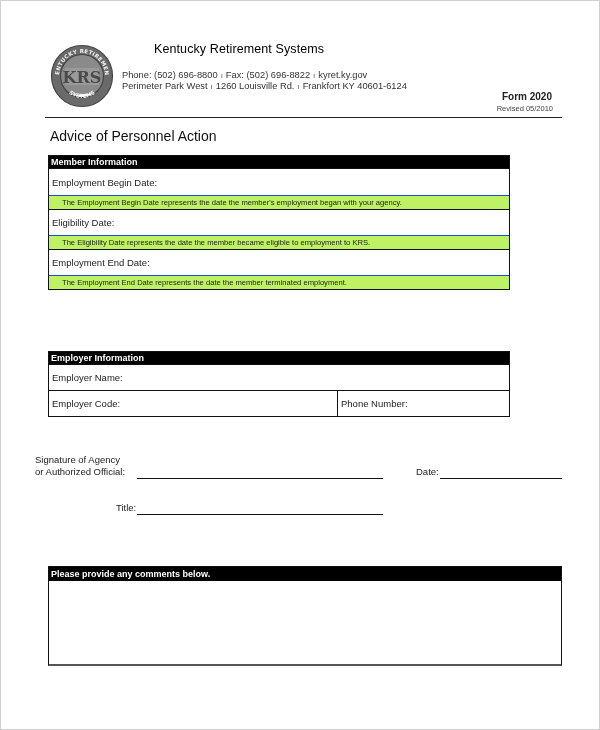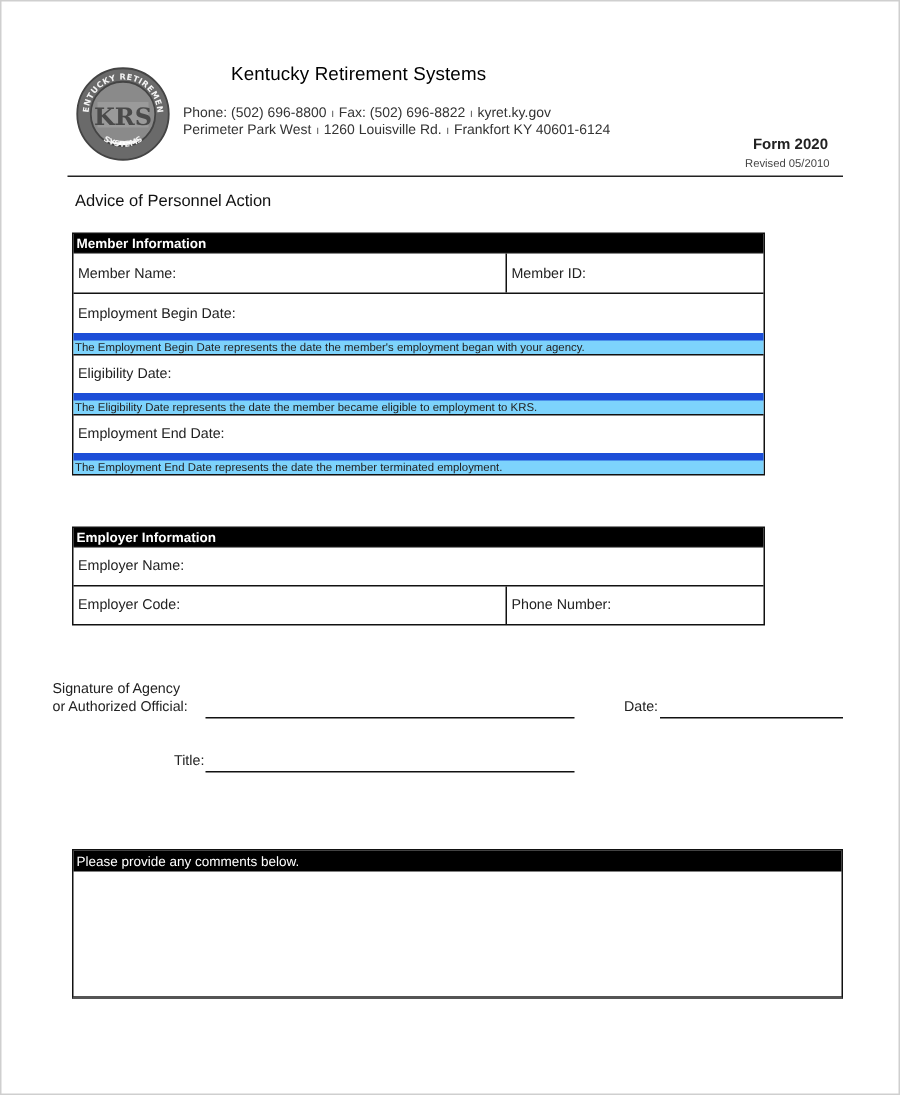--- a/index.html
+++ b/index.html
@@ -12,37 +12,37 @@
     .logo { position: absolute; left: 46px; top: 40px; width: 70px; height: 70px; }
     .org-name { position: absolute; left: 121px; top: 41px; font-size: 12.5px; font-weight: normal; color: #000000; letter-spacing: 0.1px; margin-left: 32px; }
     .org-line { position: absolute; left: 121px; font-size: 9.3px; color: #333; white-space: nowrap; }
     .org-line.l1 { top: 40px; margin-top: 40px; }
     .org-line.l2 { top: 69px; }
     .org-line .sep { color: #666; margin: 0 3px; font-size: 8px; }
     .form-no { position: absolute; right: 47px; top: 90px; font-size: 10px; font-weight: bold; color: #222; }
     .revised { position: absolute; right: 46px; top: 103px; font-size: 7.5px; color: #444; }
     .hdr-rule { position: absolute; left: 44px; top: 116px; width: 517px; height: 1px; background: #222; }
 
-    .doc-title { position: absolute; left: 49px; top: 127px; font-size: 11px; font-weight: normal; color: #111; }
+    .doc-title { position: absolute; left: 49px; top: 127px; font-size: 14px; font-weight: normal; color: #111; }
 
     
     .sect { position: absolute; left: 47px; width: 462px; border: 1px solid #111; }
     .sect .head { background: #000; color: #fff; font-size: 9px; font-weight: bold; height: 12px; line-height: 12px; padding-left: 2px; }
     .row { display: flex; border-top: 1px solid #111; }
     .row:first-of-type { border-top: none; }
     .cell { font-size: 9.5px; color: #222; padding-left: 3px; display: flex; align-items: center; }
     .cell + .cell { border-left: 1px solid #111; }
-    .note { background: #7dd3fc; font-size: 7.6px; color: #222; padding-left: 1px; height: 14px; display: flex; align-items: center; border-top: 5px solid #1d4ed8; }
+    .note { background: #bef264; font-size: 7.6px; color: #222; padding-left: 13px; height: 14px; display: flex; align-items: center; border-top: 1px solid #1d4ed8; }
 
     
     .sig-label { position: absolute; font-size: 9.5px; color: #222; line-height: 12px; }
     .line { position: absolute; height: 1px; background: #111; }
 
     .comments { position: absolute; left: 47px; top: 565px; width: 514px; height: 100px; border: 1px solid #111; border-bottom: 2px solid #555; }
-    .comments .head { background: #000; color: #fff; font-size: 9px; font-weight: normal; height: 14px; line-height: 14px; padding-left: 2px; }
+    .comments .head { background: #000; color: #fff; font-size: 9px; font-weight: bold; height: 14px; line-height: 14px; padding-left: 2px; }
     .comments textarea { width: 100%; height: 84px; border: none; resize: none; outline: none; background: transparent; }
   </style>
 </head>
 <body>
 
 <div class="page">
 
   <div class="logo">
     <svg width="70" height="70" viewBox="0 0 70 70">
       <path d="M8 22 L20 18 L28 10 L46 12 L56 18 L64 30 L60 40 L64 46 L50 52 L30 54 L12 50 L6 36 Z" fill="#8a8a8a"></path>
@@ -71,28 +71,20 @@
   </div>
 
   <div class="form-no">Form 2020</div>
   <div class="revised">Revised 05/2010</div>
   <div class="hdr-rule"></div>
 
   <div class="doc-title">Advice of Personnel Action</div>
 
   <div class="sect" style="top:154px;">
     <div class="head">Member Information</div>
-    <div class="row" style="height:27px; border-top:1px solid #111;">
-      <div class="cell" style="width:288px;">
-        <span>Member Name:</span>
-      </div>
-      <div class="cell" style="flex:1;">
-        <span>Member ID:</span>
-      </div>
-    </div>
     <div class="row" style="height:27px;">
       <div class="cell" style="flex:1;">
         <span>Employment Begin Date:</span>
       </div>
     </div>
     <div class="note">The Employment Begin Date represents the date the member's employment began with your agency.</div>
     <div class="row" style="height:26px;">
       <div class="cell" style="flex:1;">
         <span>Eligibility Date:</span>
       </div>

